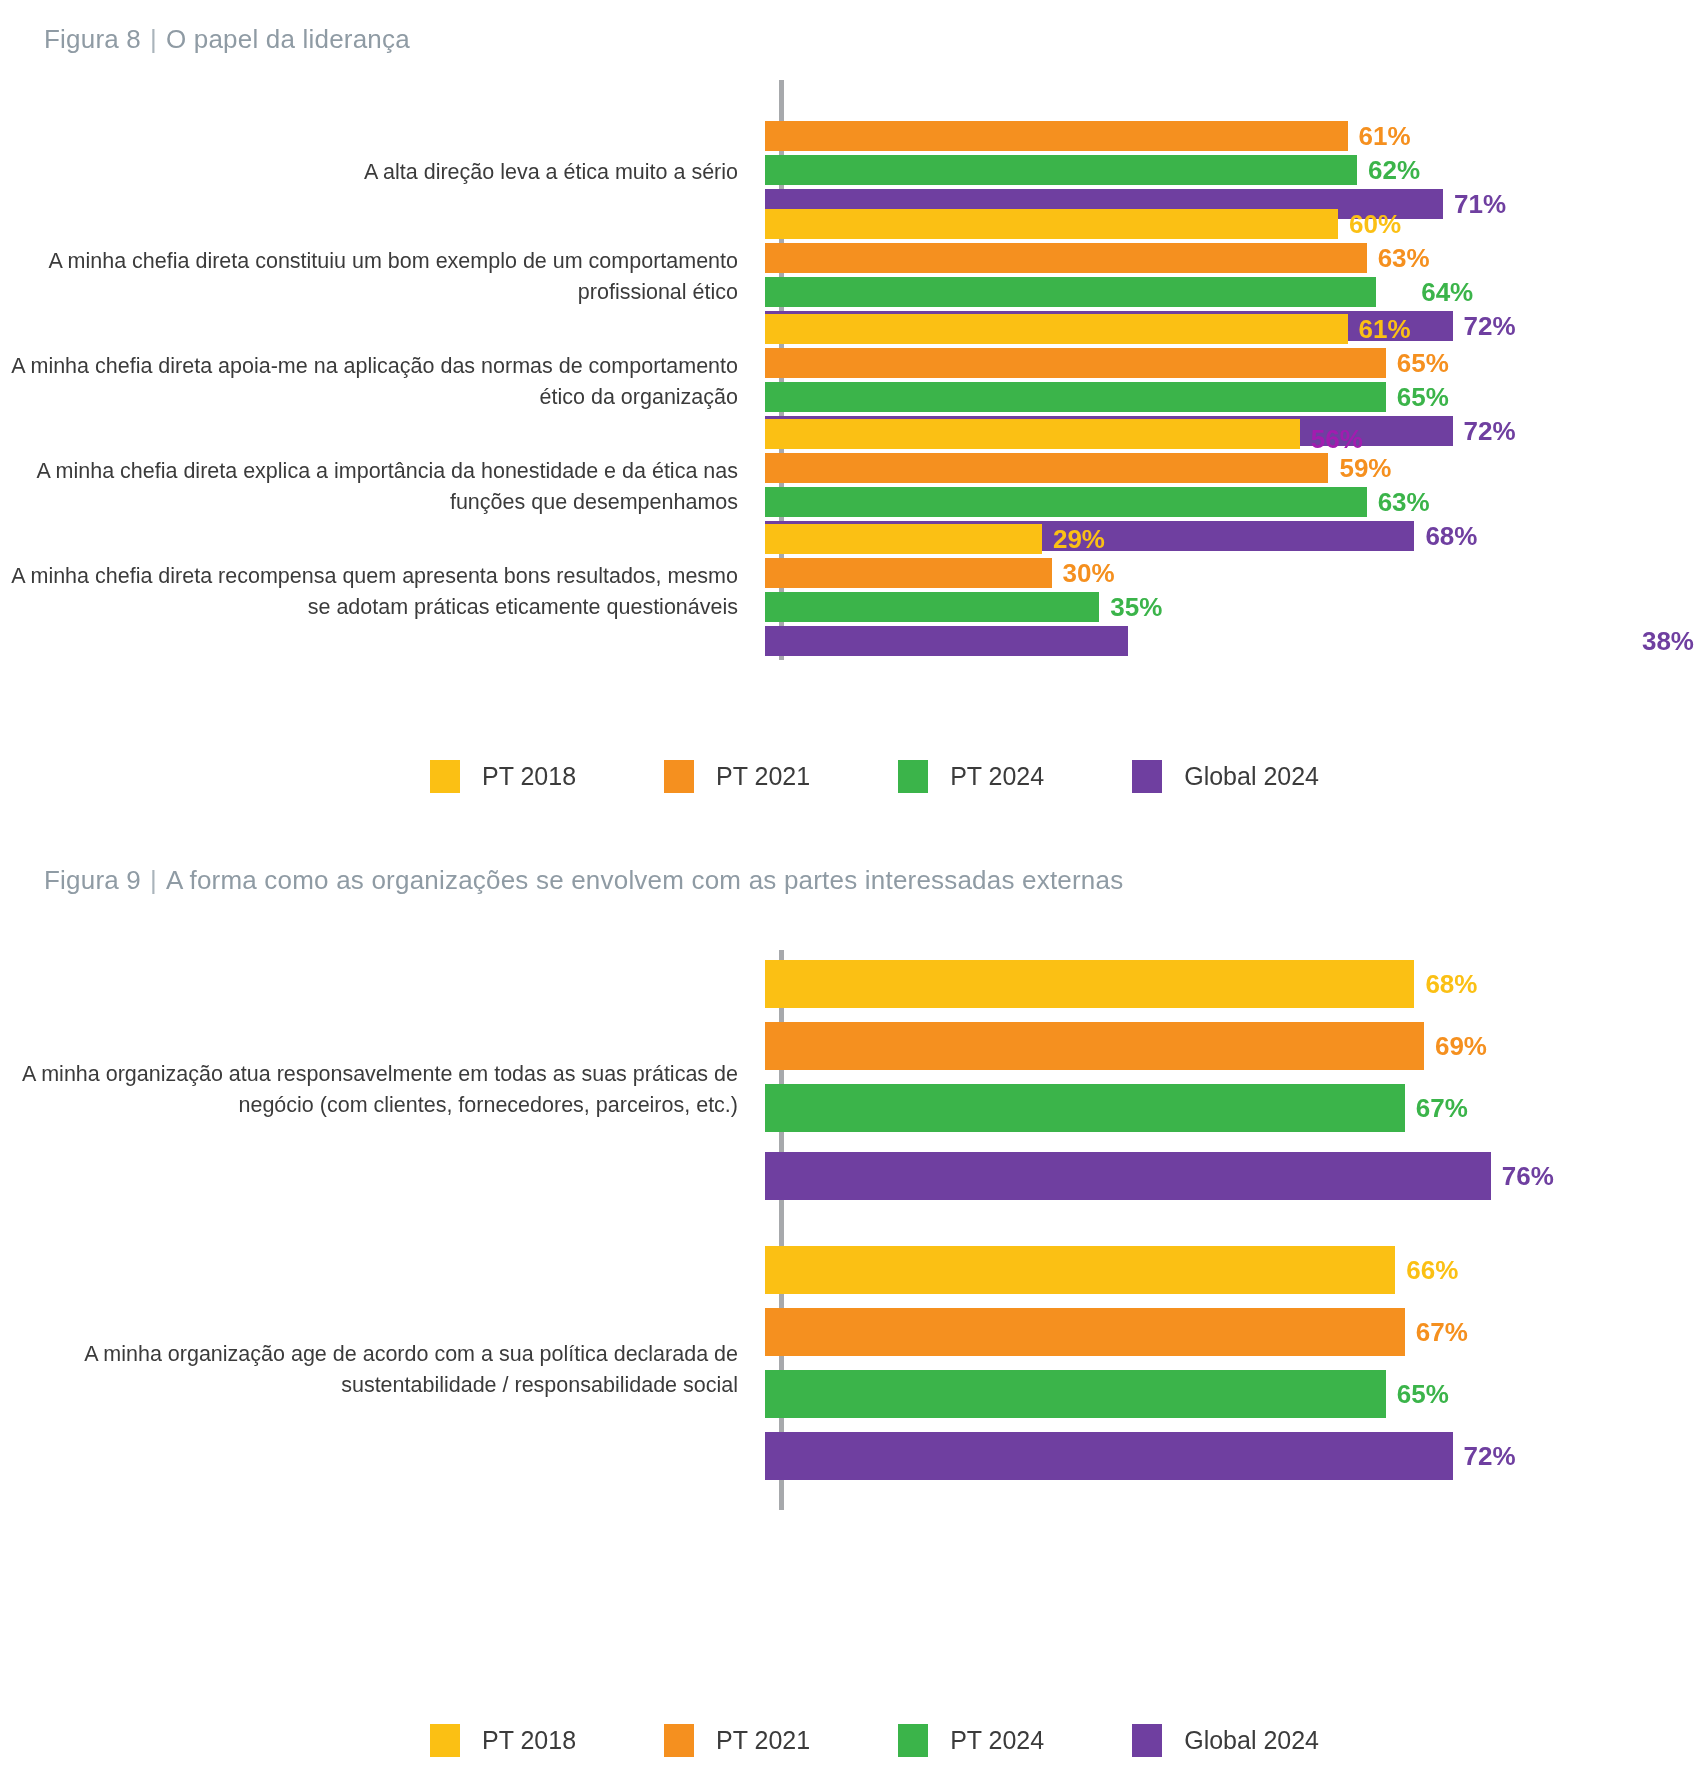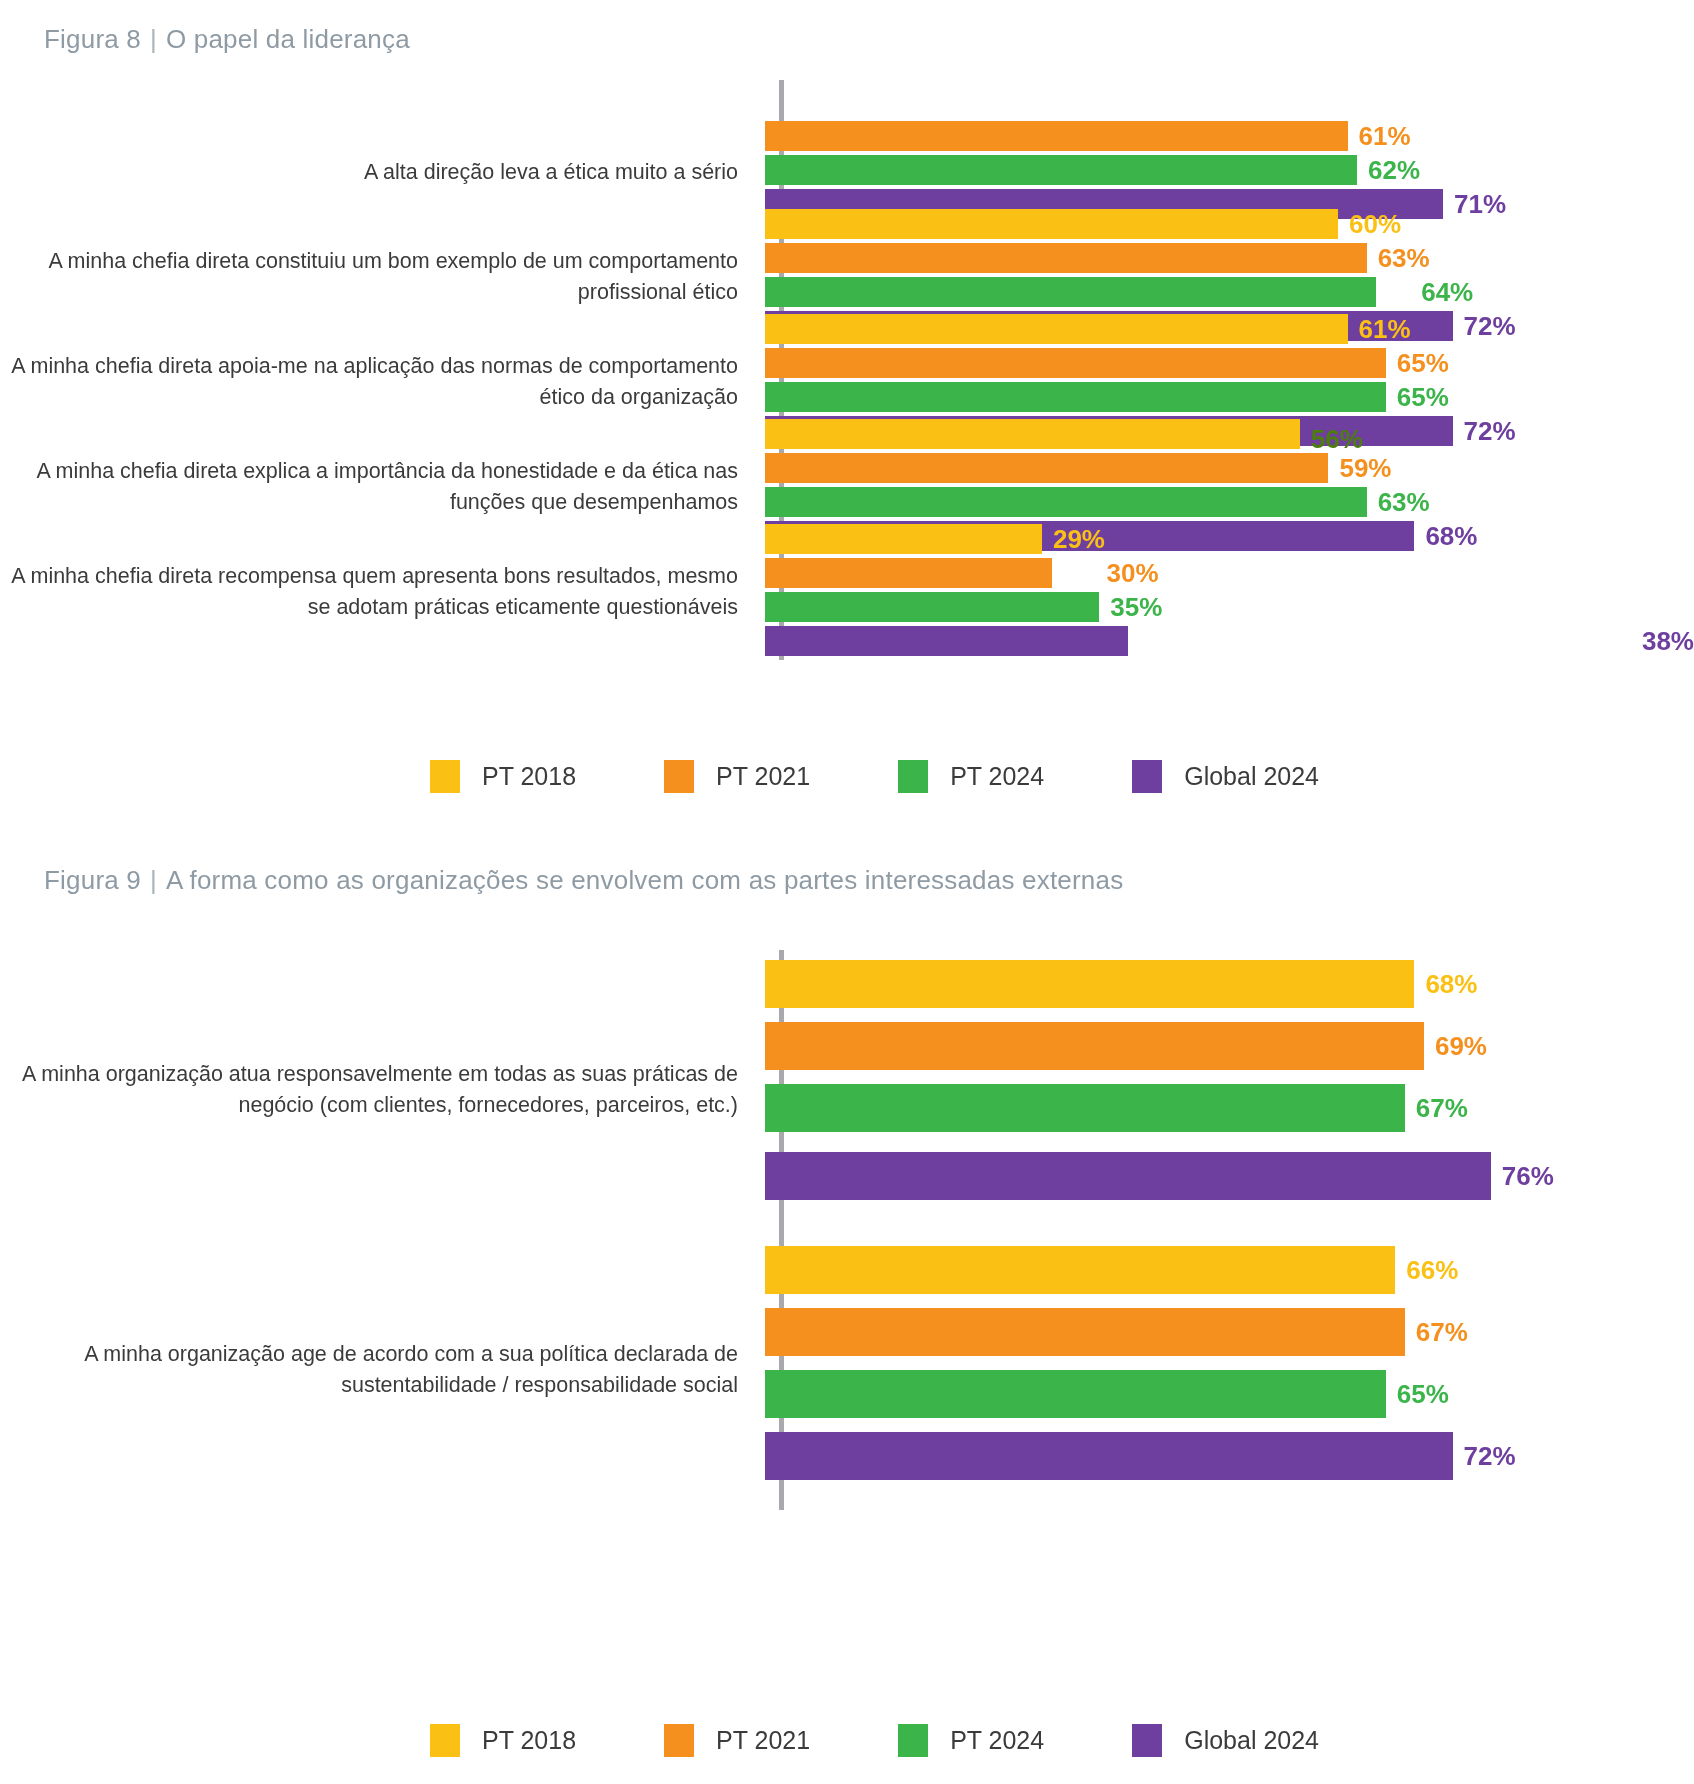--- a/index.html
+++ b/index.html
@@ -177,21 +177,21 @@
               <div class="bar" style="background: rgb(111, 63, 160); width: 687.6px; height: 30px;"></div>
               <span class="bar-val" style="color: rgb(111, 63, 160);">72%</span>
             </div>
           </div>
         </div>
         <div class="group" style="top: 337px; height: 140px; transform: translateY(0px);">
           <div class="cat-label"><b>A minha chefia direta explica a importância da honestidade e da ética</b> nas funções que desempenhamos</div>
           <div class="bars">
             <div class="bar-row" style="height: 30px; margin-bottom: 4px;">
               <div class="bar" style="background: rgb(251, 192, 20); width: 534.8px; height: 30px;"></div>
-              <span class="bar-val" style="color: #4d7c0f; margin-top: 10px;">56%</span>
+              <span class="bar-val" style="color: #a21caf; margin-top: 10px;">56%</span>
             </div>
             <div class="bar-row" style="height: 30px; margin-bottom: 4px;">
               <div class="bar" style="background: rgb(245, 144, 31); width: 563.45px; height: 30px;"></div>
               <span class="bar-val" style="color: rgb(245, 144, 31);">59%</span>
             </div>
             <div class="bar-row" style="height: 30px; margin-bottom: 4px;">
               <div class="bar" style="background: rgb(59, 180, 74); width: 601.65px; height: 30px;"></div>
               <span class="bar-val" style="color: rgb(59, 180, 74);">63%</span>
             </div>
             <div class="bar-row" style="height: 30px; margin-bottom: 4px;">
@@ -200,21 +200,21 @@
             </div>
           </div>
         </div>
         <div class="group" style="top: 442px; height: 140px; transform: translateY(0px);">
           <div class="cat-label">A minha chefia direta <b>recompensa</b> quem apresenta bons resultados, mesmo se adotam <b>práticas eticamente questionáveis</b></div>
           <div class="bars">
             <div class="bar-row" style="height: 30px; margin-bottom: 4px;">
               <div class="bar" style="background: rgb(251, 192, 20); width: 276.95px; height: 30px;"></div>
               <span class="bar-val" style="color: rgb(251, 192, 20);">29%</span>
             </div>
-            <div class="bar-row" style="height: 30px; margin-bottom: 4px; gap: 44px;">
+            <div class="bar-row" style="height: 30px; margin-bottom: 4px;">
               <div class="bar" style="background: rgb(245, 144, 31); width: 286.5px; height: 30px;"></div>
               <span class="bar-val" style="color: rgb(245, 144, 31);">30%</span>
             </div>
             <div class="bar-row" style="height: 30px; margin-bottom: 4px;">
               <div class="bar" style="background: rgb(59, 180, 74); width: 334.25px; height: 30px;"></div>
               <span class="bar-val" style="color: rgb(59, 180, 74);">35%</span>
             </div>
             <div class="bar-row" style="height: 30px; margin-bottom: 4px; justify-content: space-between;">
               <div class="bar" style="background: rgb(111, 63, 160); width: 362.9px; height: 30px;"></div>
               <span class="bar-val" style="color: rgb(111, 63, 160);">38%</span>

